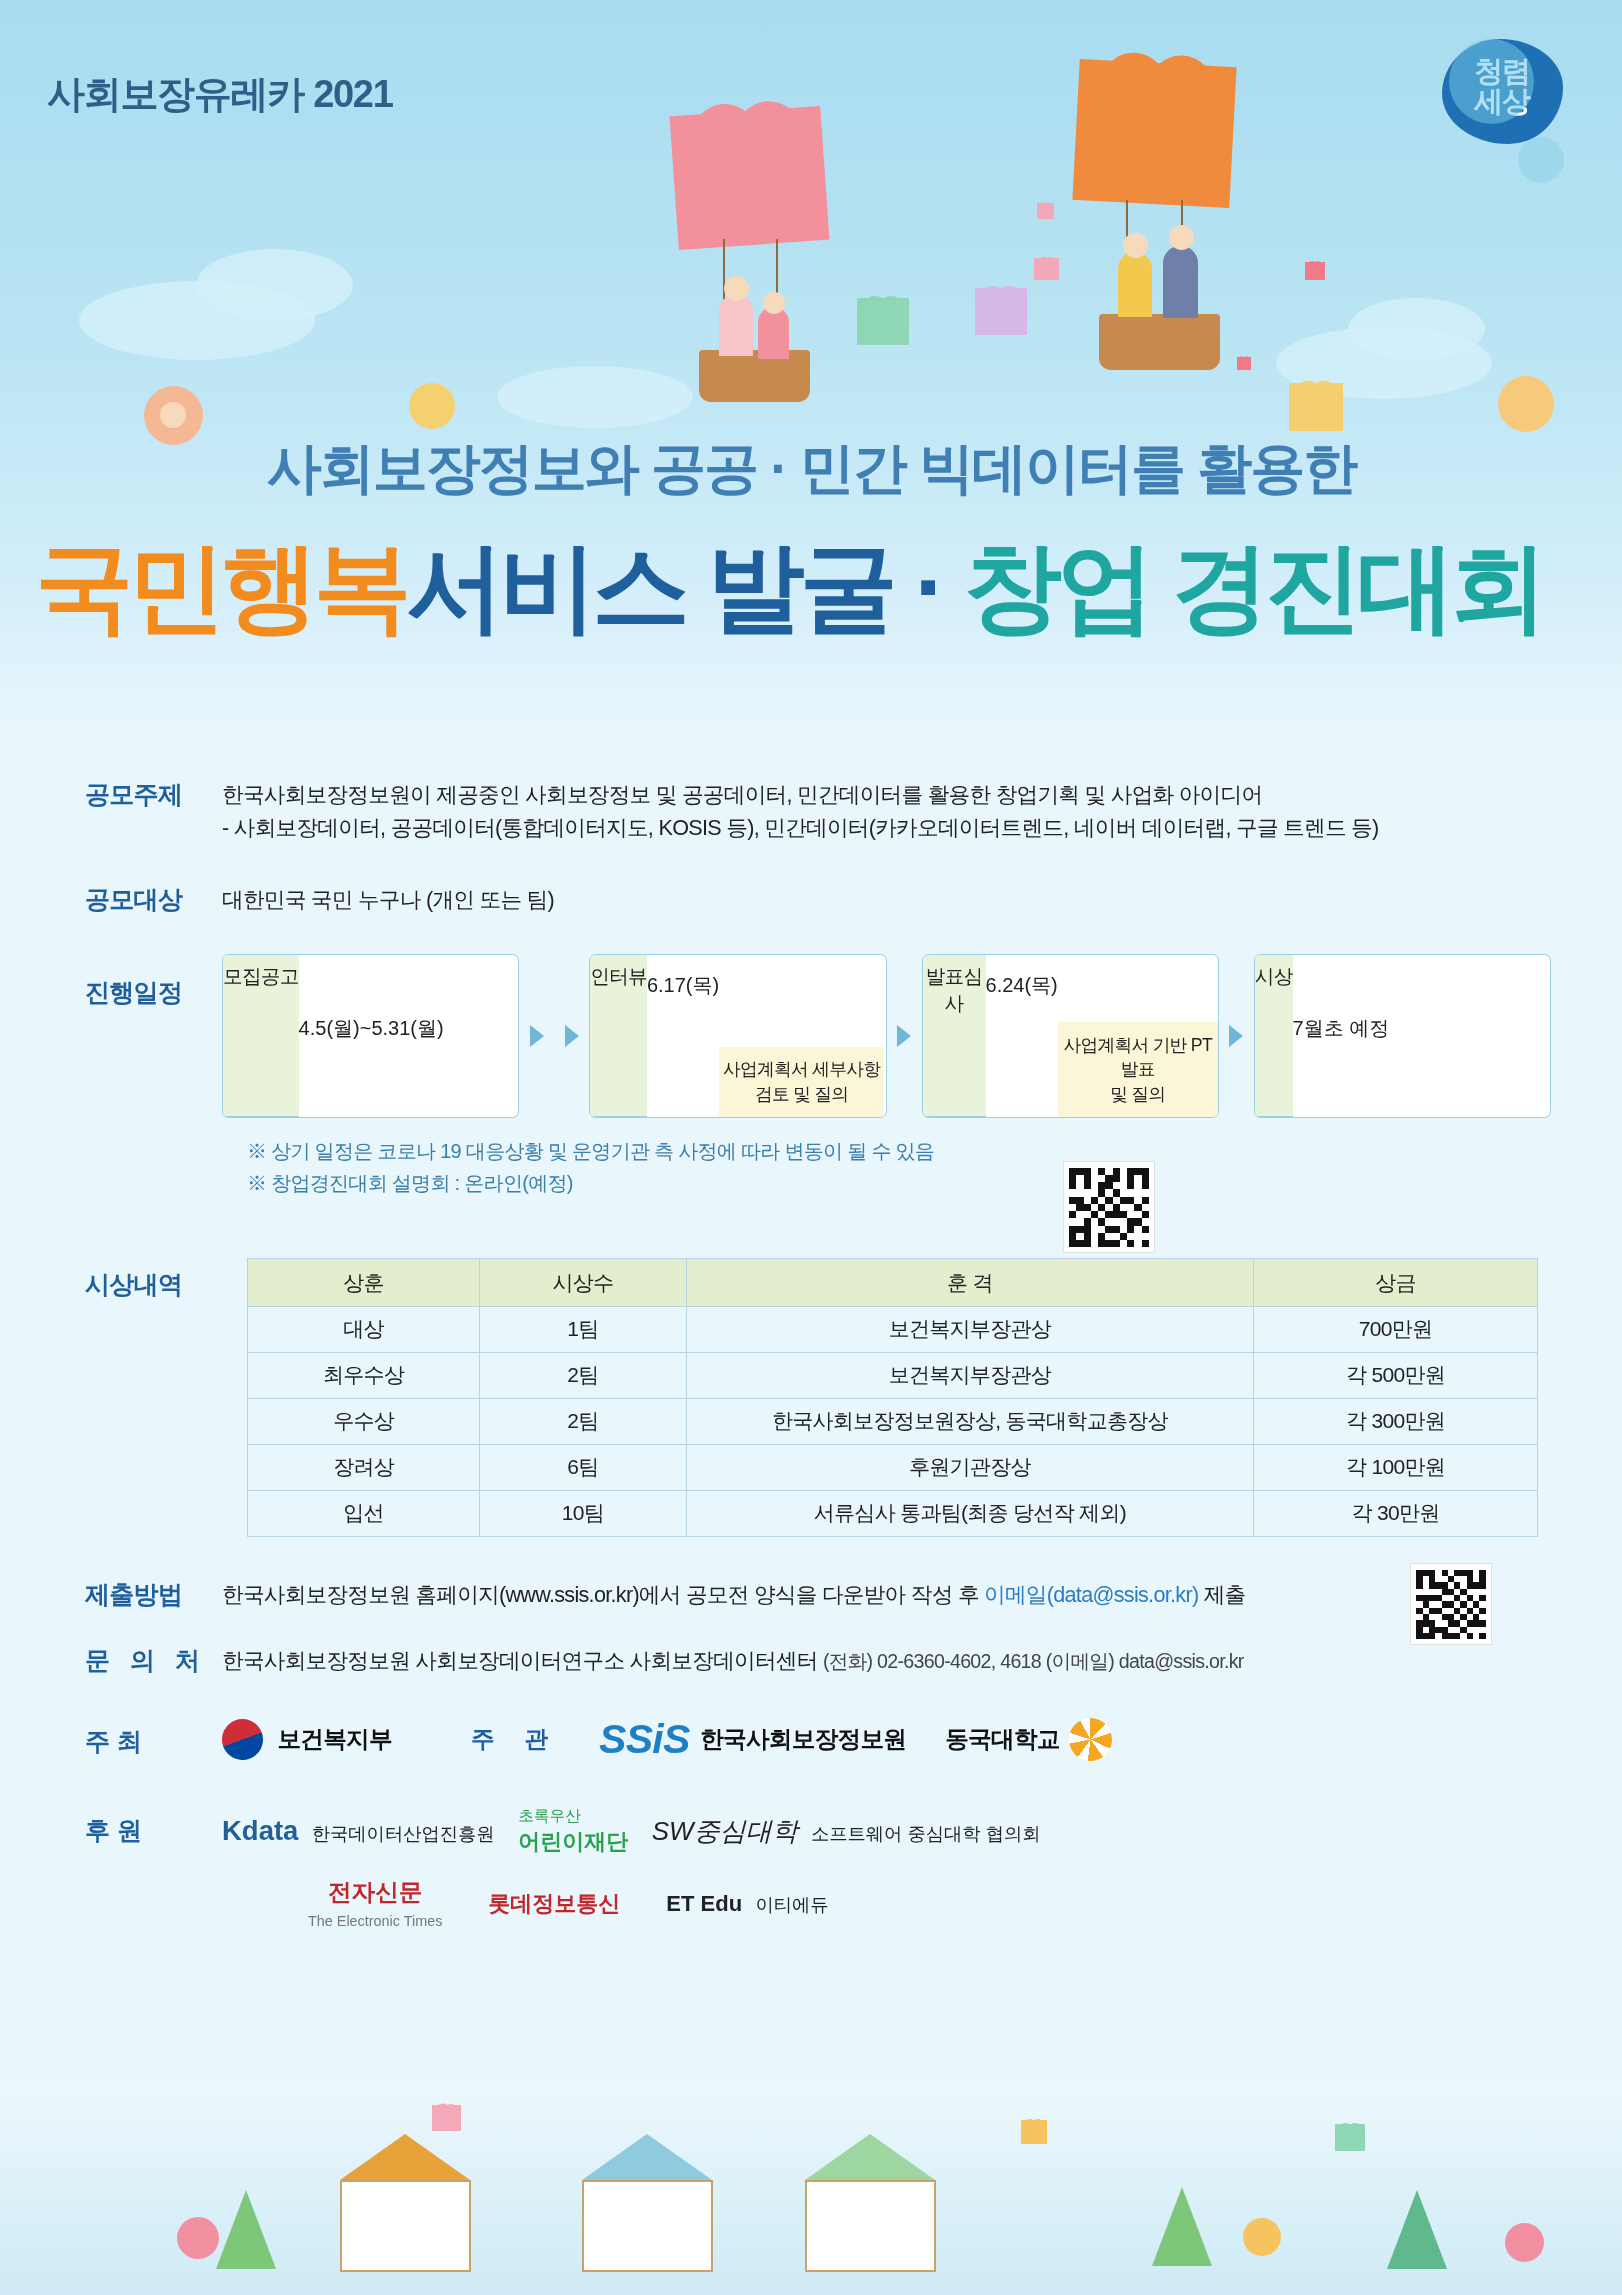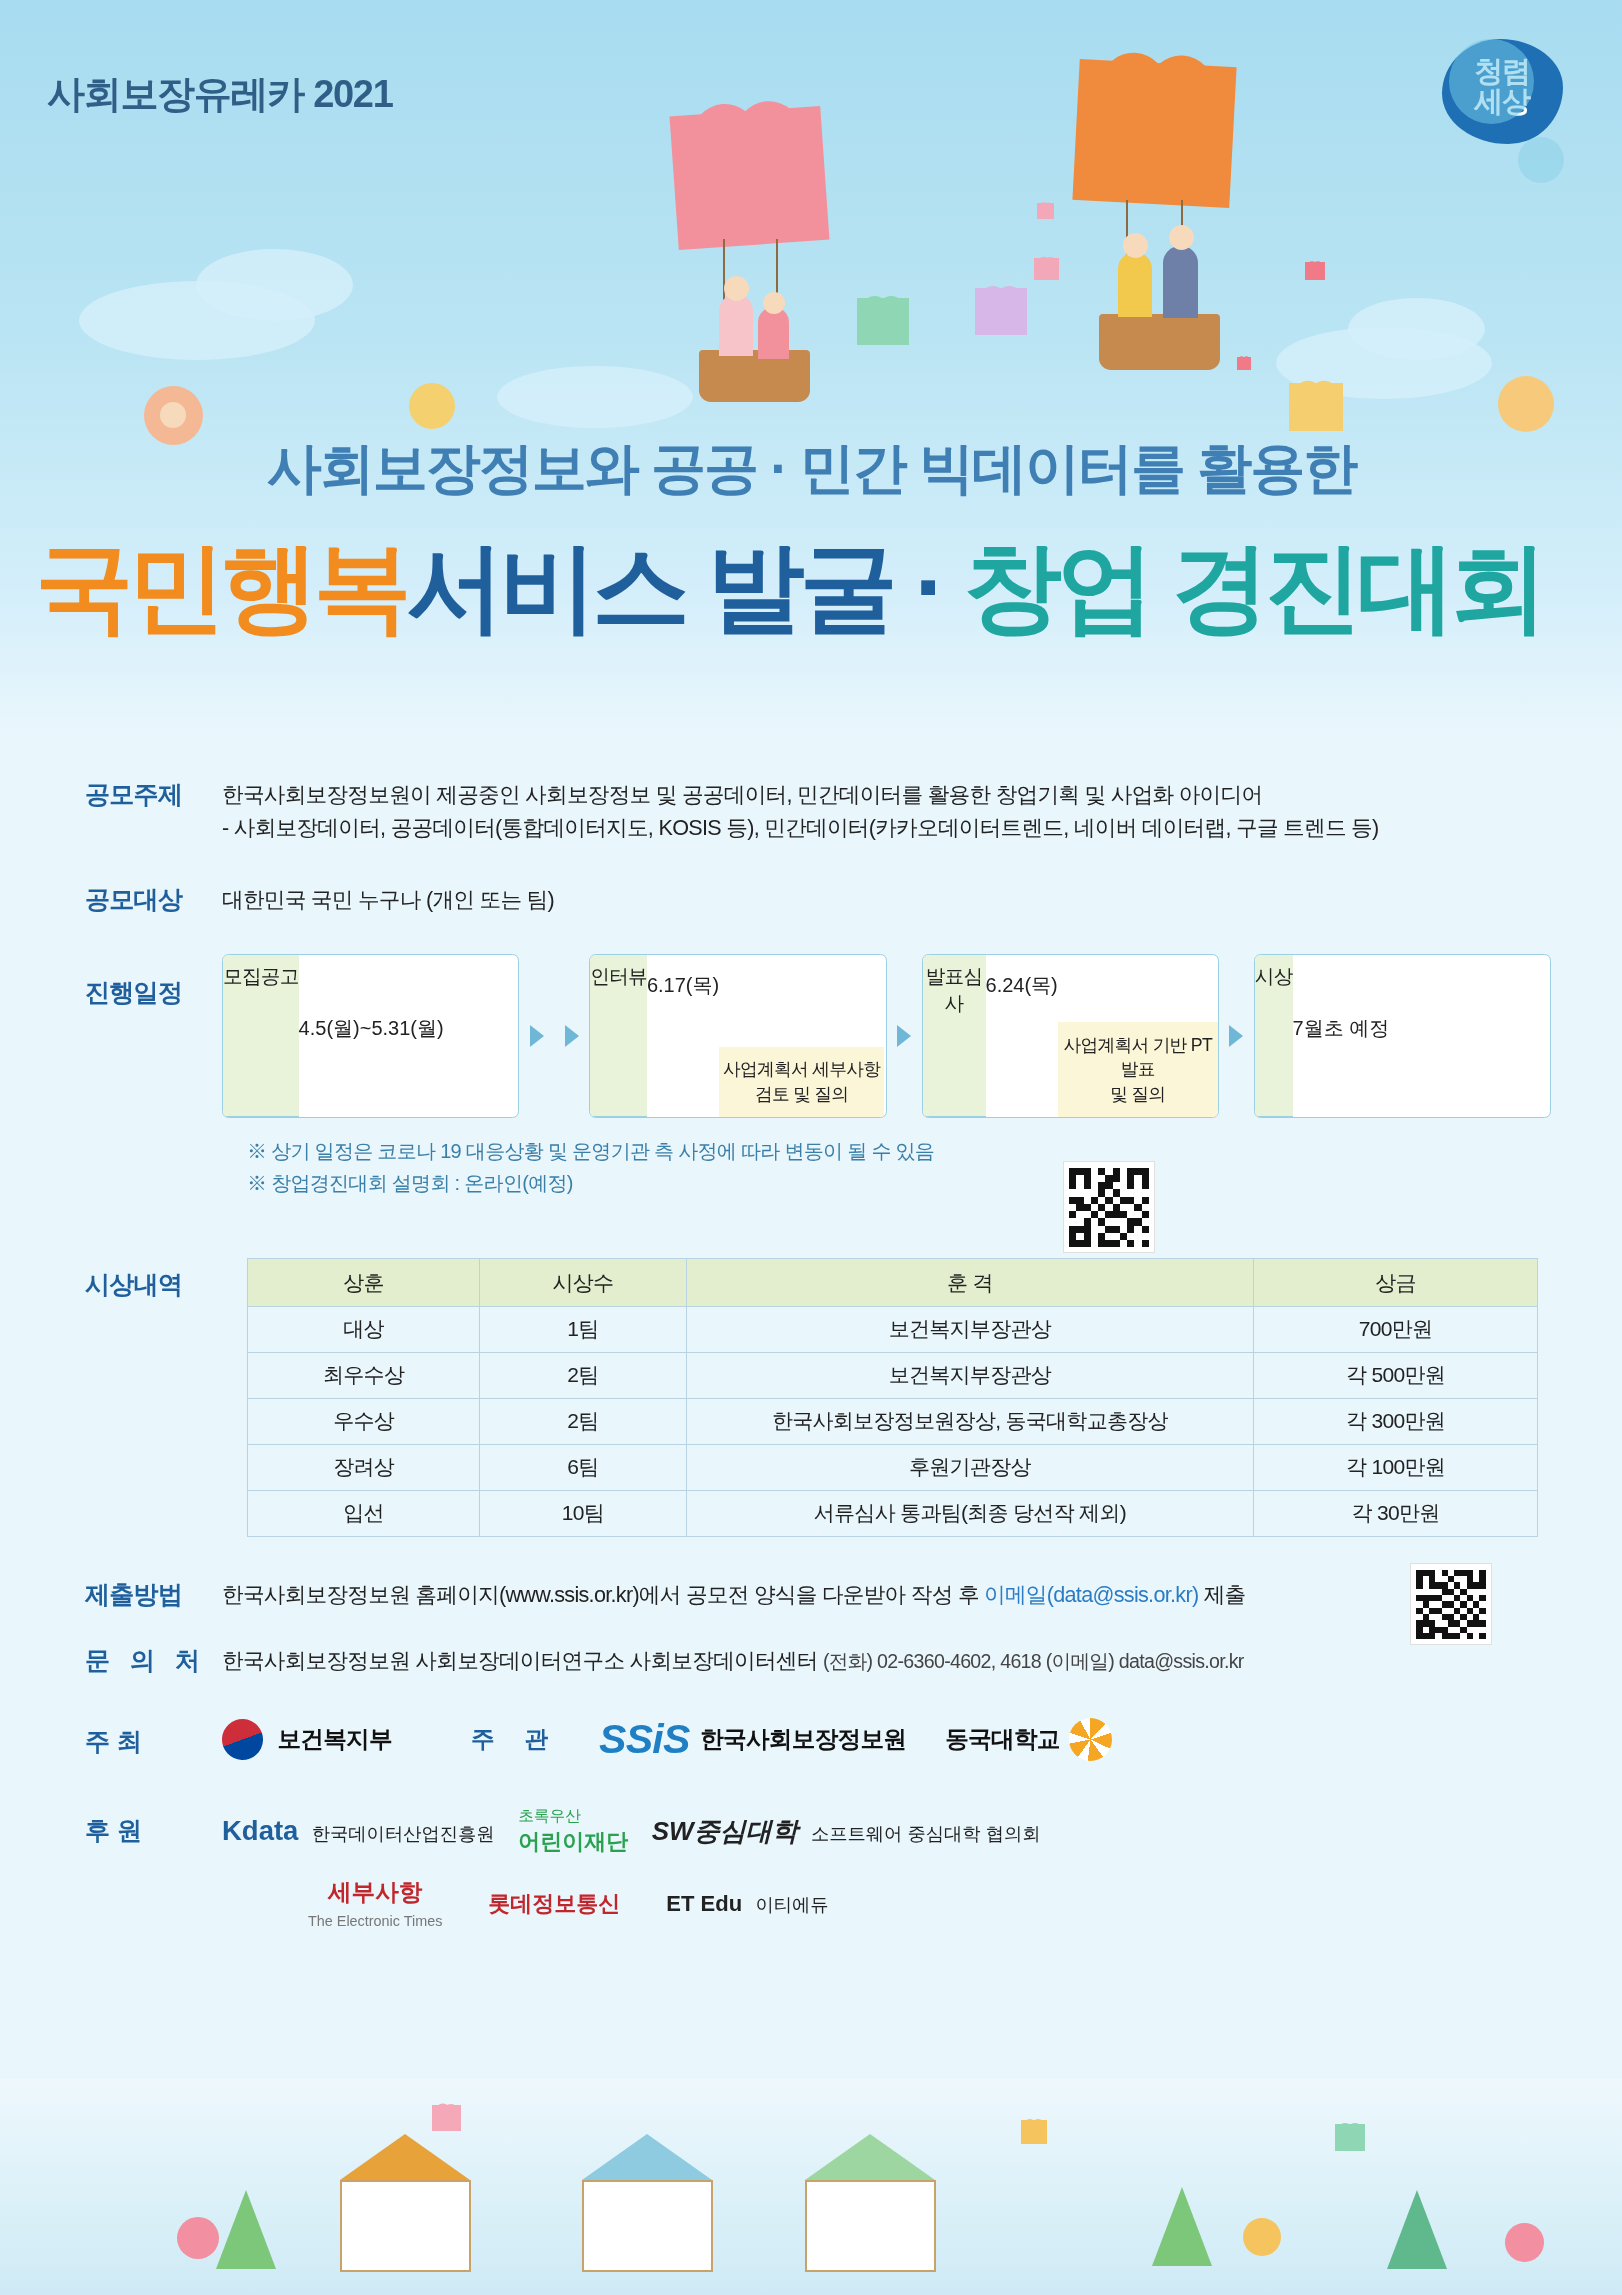--- a/index.html
+++ b/index.html
@@ -810,27 +810,27 @@
       <div class="sponsor-row">
         <span>
           <span style="font-size:27.5px; font-weight:bold; color:#1f5f9c;">Kdata</span>
           <span style="font-size:18.3px; margin-left:7.9px;">한국데이터산업진흥원</span>
         </span>
         <span>
           <span style="font-size:15.7px; color:#2aa14f; display:block;">초록우산</span>
           <span style="font-size:22px; font-weight:bold; color:#2aa14f;">어린이재단</span>
         </span>
         <span>
-          <span style="font-size:26px; font-weight:bold; font-style:italic;">SW중심대학</span>
+          <span style="font-size:26px; font-weight:normal; font-style:italic;">SW중심대학</span>
           <span style="font-size:18.3px; margin-left:7.9px;">소프트웨어 중심대학 협의회</span>
         </span>
       </div>
       <div class="sponsor-row" style="margin-top:19.6px; margin-left:308px; gap:46px;">
         <span style="text-align:center;">
-          <span style="font-size:23.6px; font-weight:bold; color:#c0272d; display:block;">세부사항</span>
+          <span style="font-size:23.6px; font-weight:bold; color:#c0272d; display:block;">전자신문</span>
           <span class="tiny" style="color:#777;">The Electronic Times</span>
         </span>
         <span>
           <span style="font-size:22px; font-weight:bold; color:#c0272d;">롯데정보통신</span>
         </span>
         <span>
           <span style="font-size:22px; font-weight:bold;">ET Edu</span>
           <span style="font-size:18.3px; margin-left:7.9px;">이티에듀</span>
         </span>
       </div>

